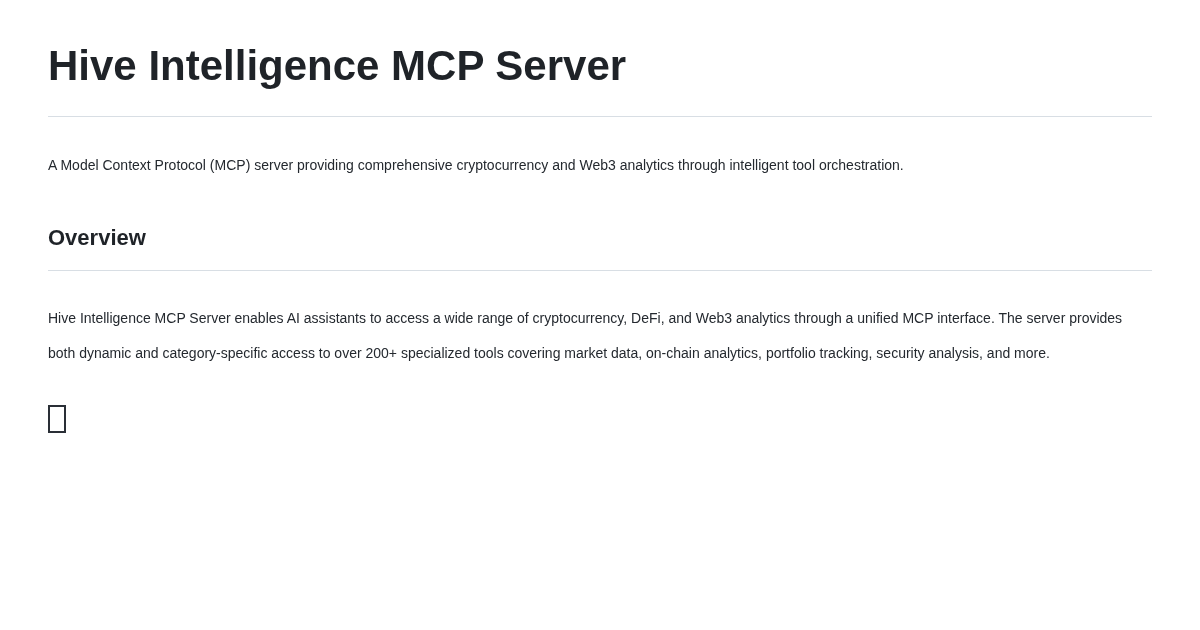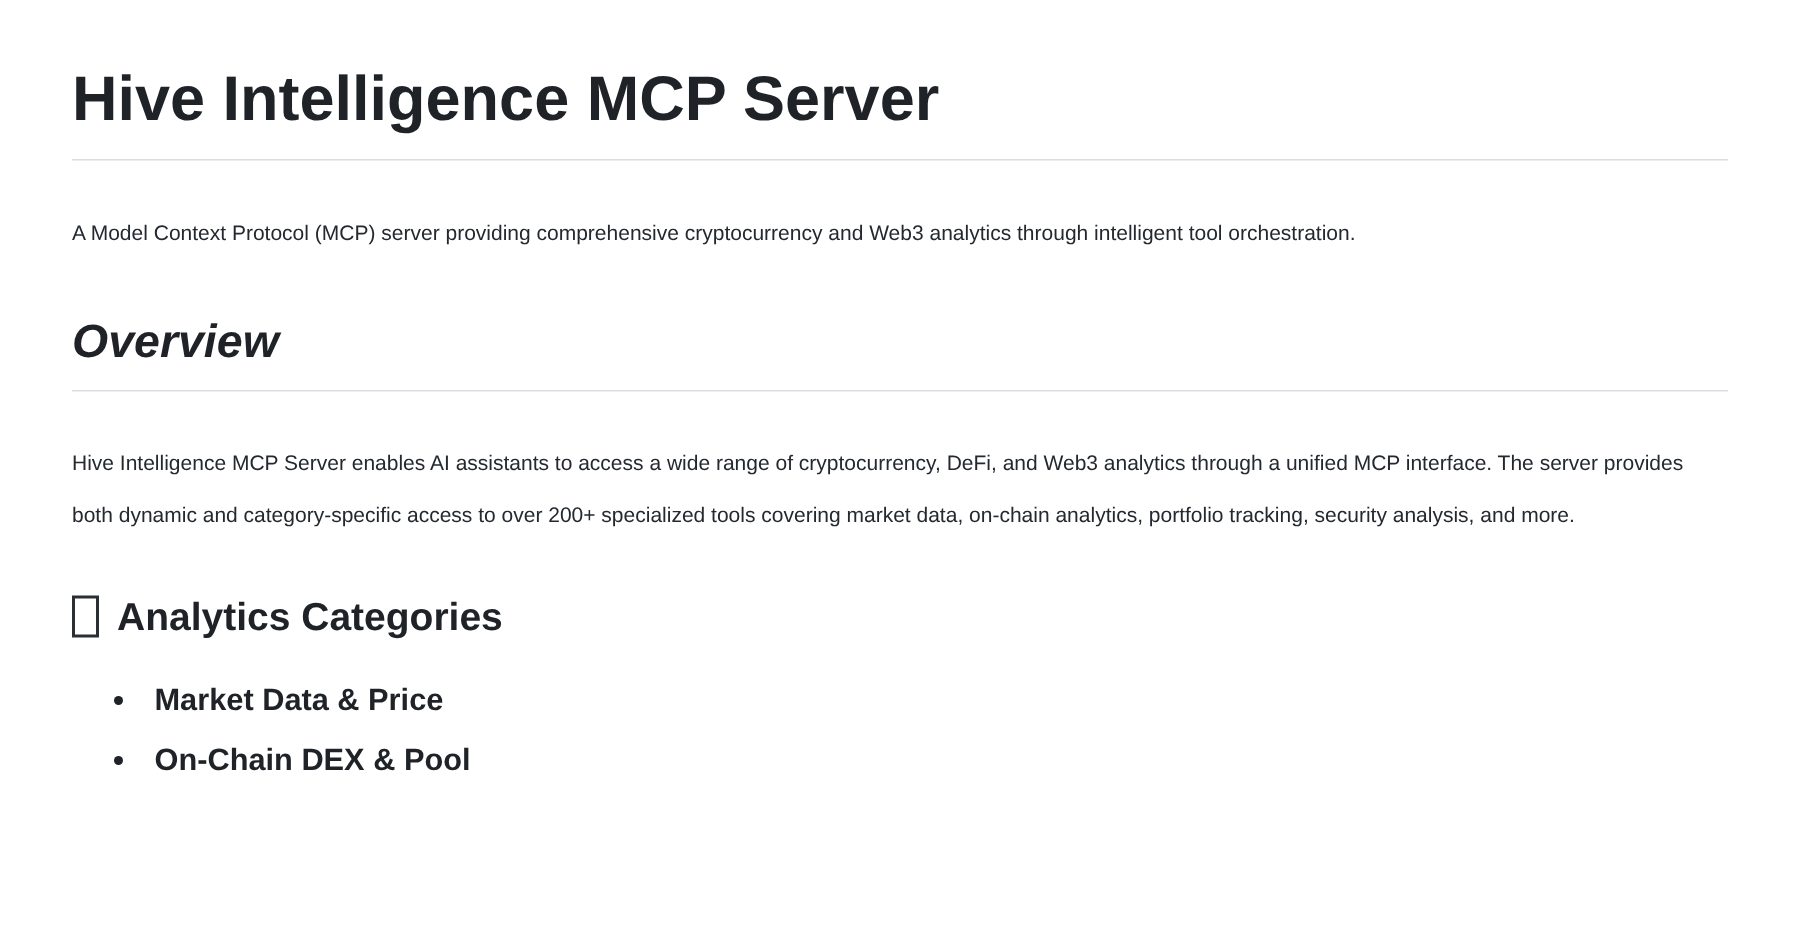--- a/index.html
+++ b/index.html
@@ -17,41 +17,40 @@
   }
   .page {
     padding: 0 48px;
   }
   h1.doc-title {
     font-size: 42px;
     line-height: 52px;
     font-weight: 700;
     color: #1f2328;
     margin: 40px 0 0 0;
-    padding-bottom: 14px;
+    padding-bottom: 24px;
     border-bottom: 1px solid #d8dee4;
   }
   p.doc-paragraph {
     font-size: 14px;
     line-height: 36px;
     margin: 30px 0 0 0;
     color: #24292f;
   }
   p.doc-paragraph.overview-body {
     line-height: 35px;
   }
   h2.section-heading {
-    font-size: 31px;
+    font-size: 22px;
     line-height: 37px;
     font-weight: 700;
     color: #1f2328;
     margin: 36px 0 0 0;
     padding-bottom: 14px;
     border-bottom: 1px solid #d8dee4;
-    font-style: italic;
   }
   h3.sub-heading {
     font-size: 26px;
     line-height: 32px;
     font-weight: 700;
     color: #1f2328;
     margin: 34px 0 0 0;
     display: flex;
     align-items: center;
   }
@@ -85,21 +84,16 @@
   <h1 class="doc-title">Hive Intelligence MCP Server</h1>
 
   <p class="doc-paragraph">A Model Context Protocol (MCP) server providing comprehensive cryptocurrency and Web3 analytics through intelligent tool orchestration.</p>
 
   <h2 class="section-heading">Overview</h2>
 
   <p class="doc-paragraph overview-body">Hive Intelligence MCP Server enables AI assistants to access a wide range of cryptocurrency, DeFi, and Web3 analytics through a unified MCP interface. The server provides both dynamic and category-specific access to over 200+ specialized tools covering market data, on-chain analytics, portfolio tracking, security analysis, and more.</p>
 
   <h3 class="sub-heading">
     <span class="tofu-box"></span>
-    <span>Analytics Categories</span>
   </h3>
 
-  <ul class="category-list">
-    <li>Market Data &amp; Price</li>
-    <li>On-Chain DEX &amp; Pool</li>
-  </ul>
 
 </div>
 
 </body></html>

